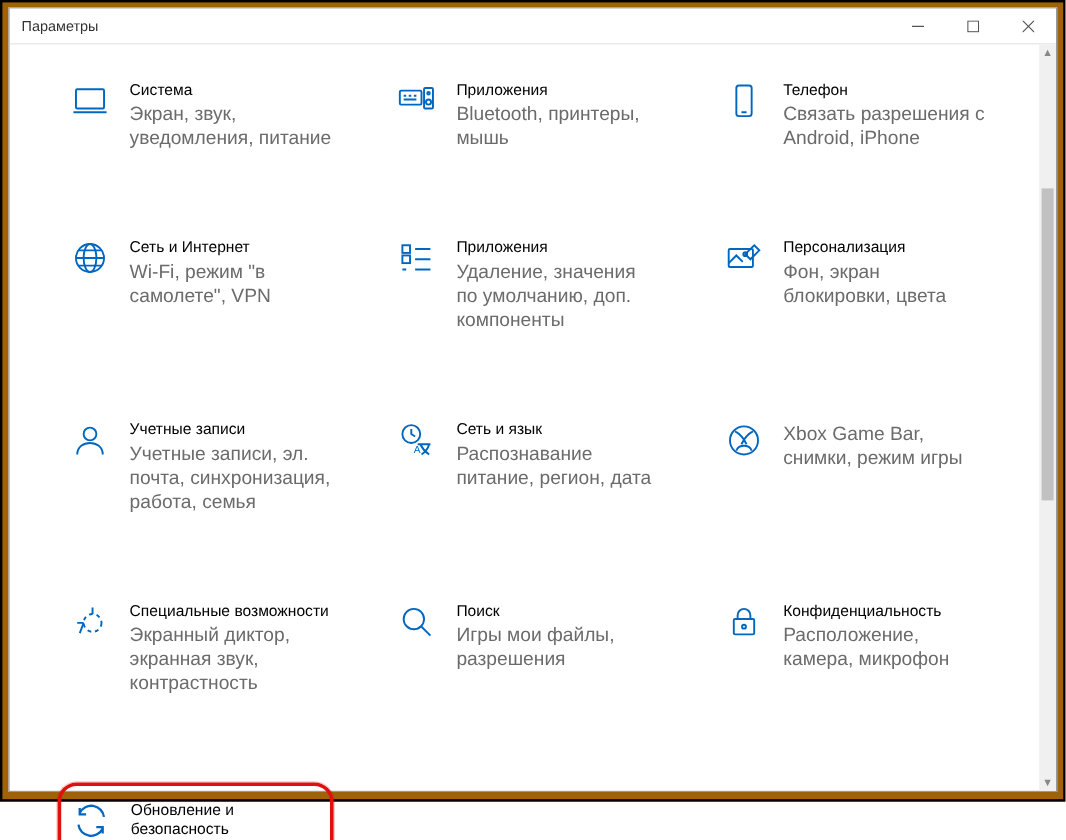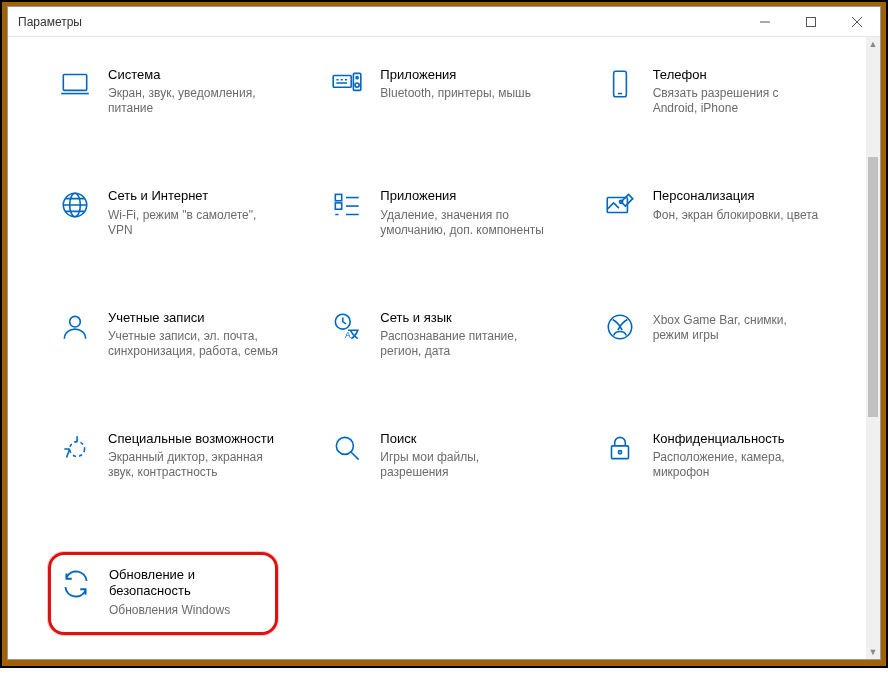--- a/index.html
+++ b/index.html
@@ -61,21 +61,21 @@
     flex-shrink: 0;
     color: #0067c0;
   }
   .tile-icon svg { width: 100%; height: 100%; }
   .tile-text .tile-title {
     font-size: 13px;
     color: #000;
     line-height: 1.25;
   }
   .tile-text .tile-desc {
-    font-size: 12px;
+    font-size: 16px;
     color: #6b6b6b;
     margin-top: 3px;
     line-height: 1.25;
     max-width: 170px;
   }
   .highlight {
     border: 3px solid #de1010;
     border-radius: 16px;
     padding: 12px 18px 14px 8px;
     margin-left: -10px;

